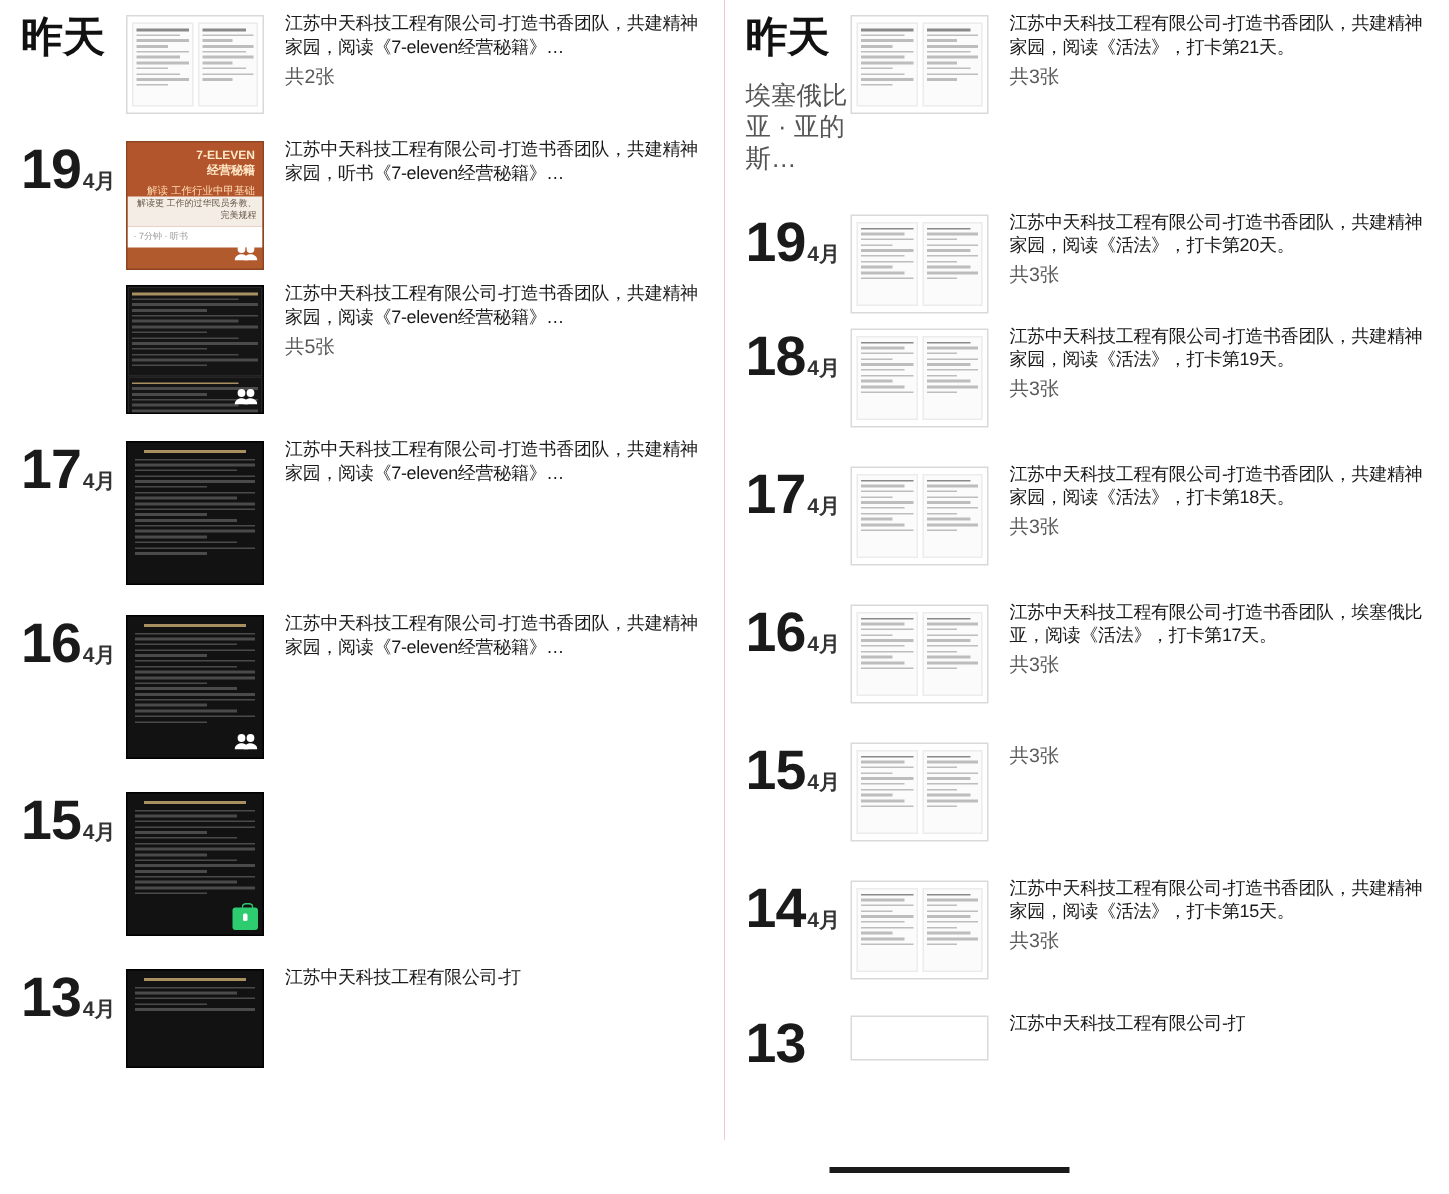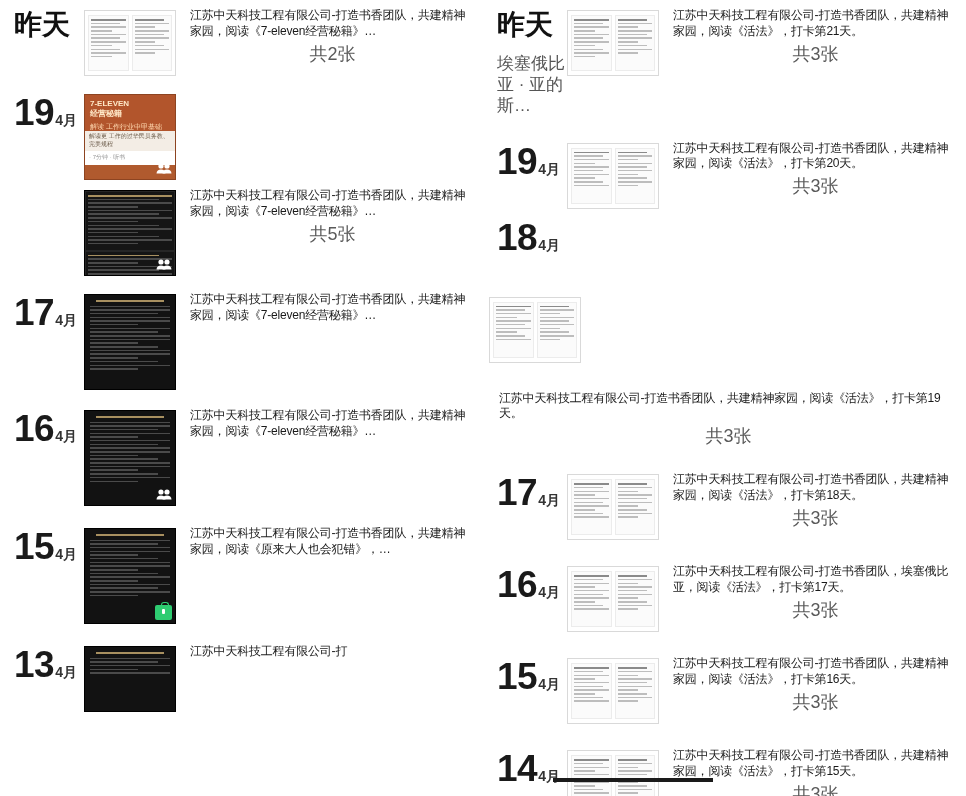--- a/index.html
+++ b/index.html
@@ -78,20 +78,21 @@
     flex: 0 0 96px;
     padding-top: 4px;
   }
   .thumb {
     width: 92px;
     height: 66px;
     position: relative;
     overflow: hidden;
     background: #f4f4f4;
     border: 1px solid #e4e4e4;
+    text-align: right;
   }
   .thumb.tall { height: 86px; }
   .thumb.xtall { height: 96px; }
   .thumb.doc {
     background: #ffffff;
     border: 1px solid #d9d9d9;
   }
   .thumb.doc .doc-cols {
     display: flex;
     gap: 3px;
@@ -201,24 +202,23 @@
     min-width: 0;
   }
   .entry-title {
     font-size: 12px;
     color: #1a1a1a;
     line-height: 1.32;
     letter-spacing: -0.2px;
     word-break: break-all;
   }
   .entry-count {
-    font-size: 18px;
+    font-size: 13px;
     color: #5a5a5a;
     margin-top: 2px;
-    text-align: center;
   }
   .bottom-rule {
     position: absolute;
     left: 553px;
     bottom: 14px;
     width: 160px;
     height: 4px;
     background: #1a1a1a;
   }
 </style>
@@ -286,20 +286,23 @@
             <div class="badge-people">
               <svg width="16" height="12" viewBox="0 0 16 12">
                   <circle cx="5" cy="4" r="2.6" fill="#fff"></circle>
                   <circle cx="11" cy="4" r="2.6" fill="#fff"></circle>
                   <path d="M0.5 11.5c0-2.4 2-4 4.5-4s4.5 1.6 4.5 4z" fill="#fff"></path>
                   <path d="M6.5 11.5c0-2.4 2-4 4.5-4s4.5 1.6 4.5 4z" fill="#fff"></path>
                 </svg>
             </div>
           </div>
         </div>
+        <div class="text-col">
+          <div class="entry-title">江苏中天科技工程有限公司-打造书香团队，共建精神家园，听书《7-eleven经营秘籍》…</div>
+        </div>
       </div>
 
       <div class="entry" style="margin-top:4px;">
         <div class="date-col"></div>
         <div class="thumb-col">
           <div class="thumb dark tall">
             <div class="doc-cols">
               <div class="doc-col" style="background:#151515;border-color:#262626;">
                 <div class="doc-line l hl"></div>
                   <div class="doc-line m"></div>
@@ -438,23 +441,20 @@
                 <div class="doc-line l"></div>
                 <div class="doc-line s"></div>
               <div class="doc-line l"></div>
                 <div class="doc-line m"></div>
                 <div class="doc-line l"></div>
               <div class="doc-line s"></div>
             </div>
             <div class="badge-lock"></div>
           </div>
         </div>
-        <div class="text-col">
-          <div class="entry-title">江苏中天科技工程有限公司-打造书香团队，共建精神家园，阅读《原来大人也会犯错》，…</div>
-        </div>
       </div>
 
       <div class="entry" style="margin-top:18px;">
         <div class="date-col">
           <span class="date-big">13</span><span class="date-unit">4月</span>
         </div>
         <div class="thumb-col">
           <div class="thumb dark">
             <div class="dark-body">
               <div class="doc-line m hl" style="margin:0 auto 4px;"></div>
@@ -554,21 +554,21 @@
                 </div>
             </div>
           </div>
         </div>
         <div class="text-col">
           <div class="entry-title">江苏中天科技工程有限公司-打造书香团队，共建精神家园，阅读《活法》，打卡第20天。</div>
           <div class="entry-count">共3张</div>
         </div>
       </div>
 
-      <div class="entry" style="margin-top:4px;flex-direction:column;">
+      <div class="entry" style="margin-top:4px;">
         <div class="date-col">
           <span class="date-big">18</span><span class="date-unit">4月</span>
         </div>
         <div class="thumb-col">
           <div class="thumb doc">
             <div class="doc-cols">
               <div class="doc-col">
                   <div class="doc-line l dark"></div>
                   <div class="doc-line m"></div>
                   <div class="doc-line l"></div>
@@ -709,21 +709,20 @@
                   <div class="doc-line l"></div>
                   <div class="doc-line s"></div>
                   <div class="doc-line m"></div>
                   <div class="doc-line l"></div>
                   <div class="doc-line s"></div>
                 </div>
             </div>
           </div>
         </div>
         <div class="text-col">
-          <div class="entry-title">江苏中天科技工程有限公司-打造书香团队，共建精神家园，阅读《活法》，打卡第16天。</div>
           <div class="entry-count">共3张</div>
         </div>
       </div>
 
       <div class="entry" style="margin-top:22px;">
         <div class="date-col">
           <span class="date-big">14</span><span class="date-unit">4月</span>
         </div>
         <div class="thumb-col">
           <div class="thumb doc">

